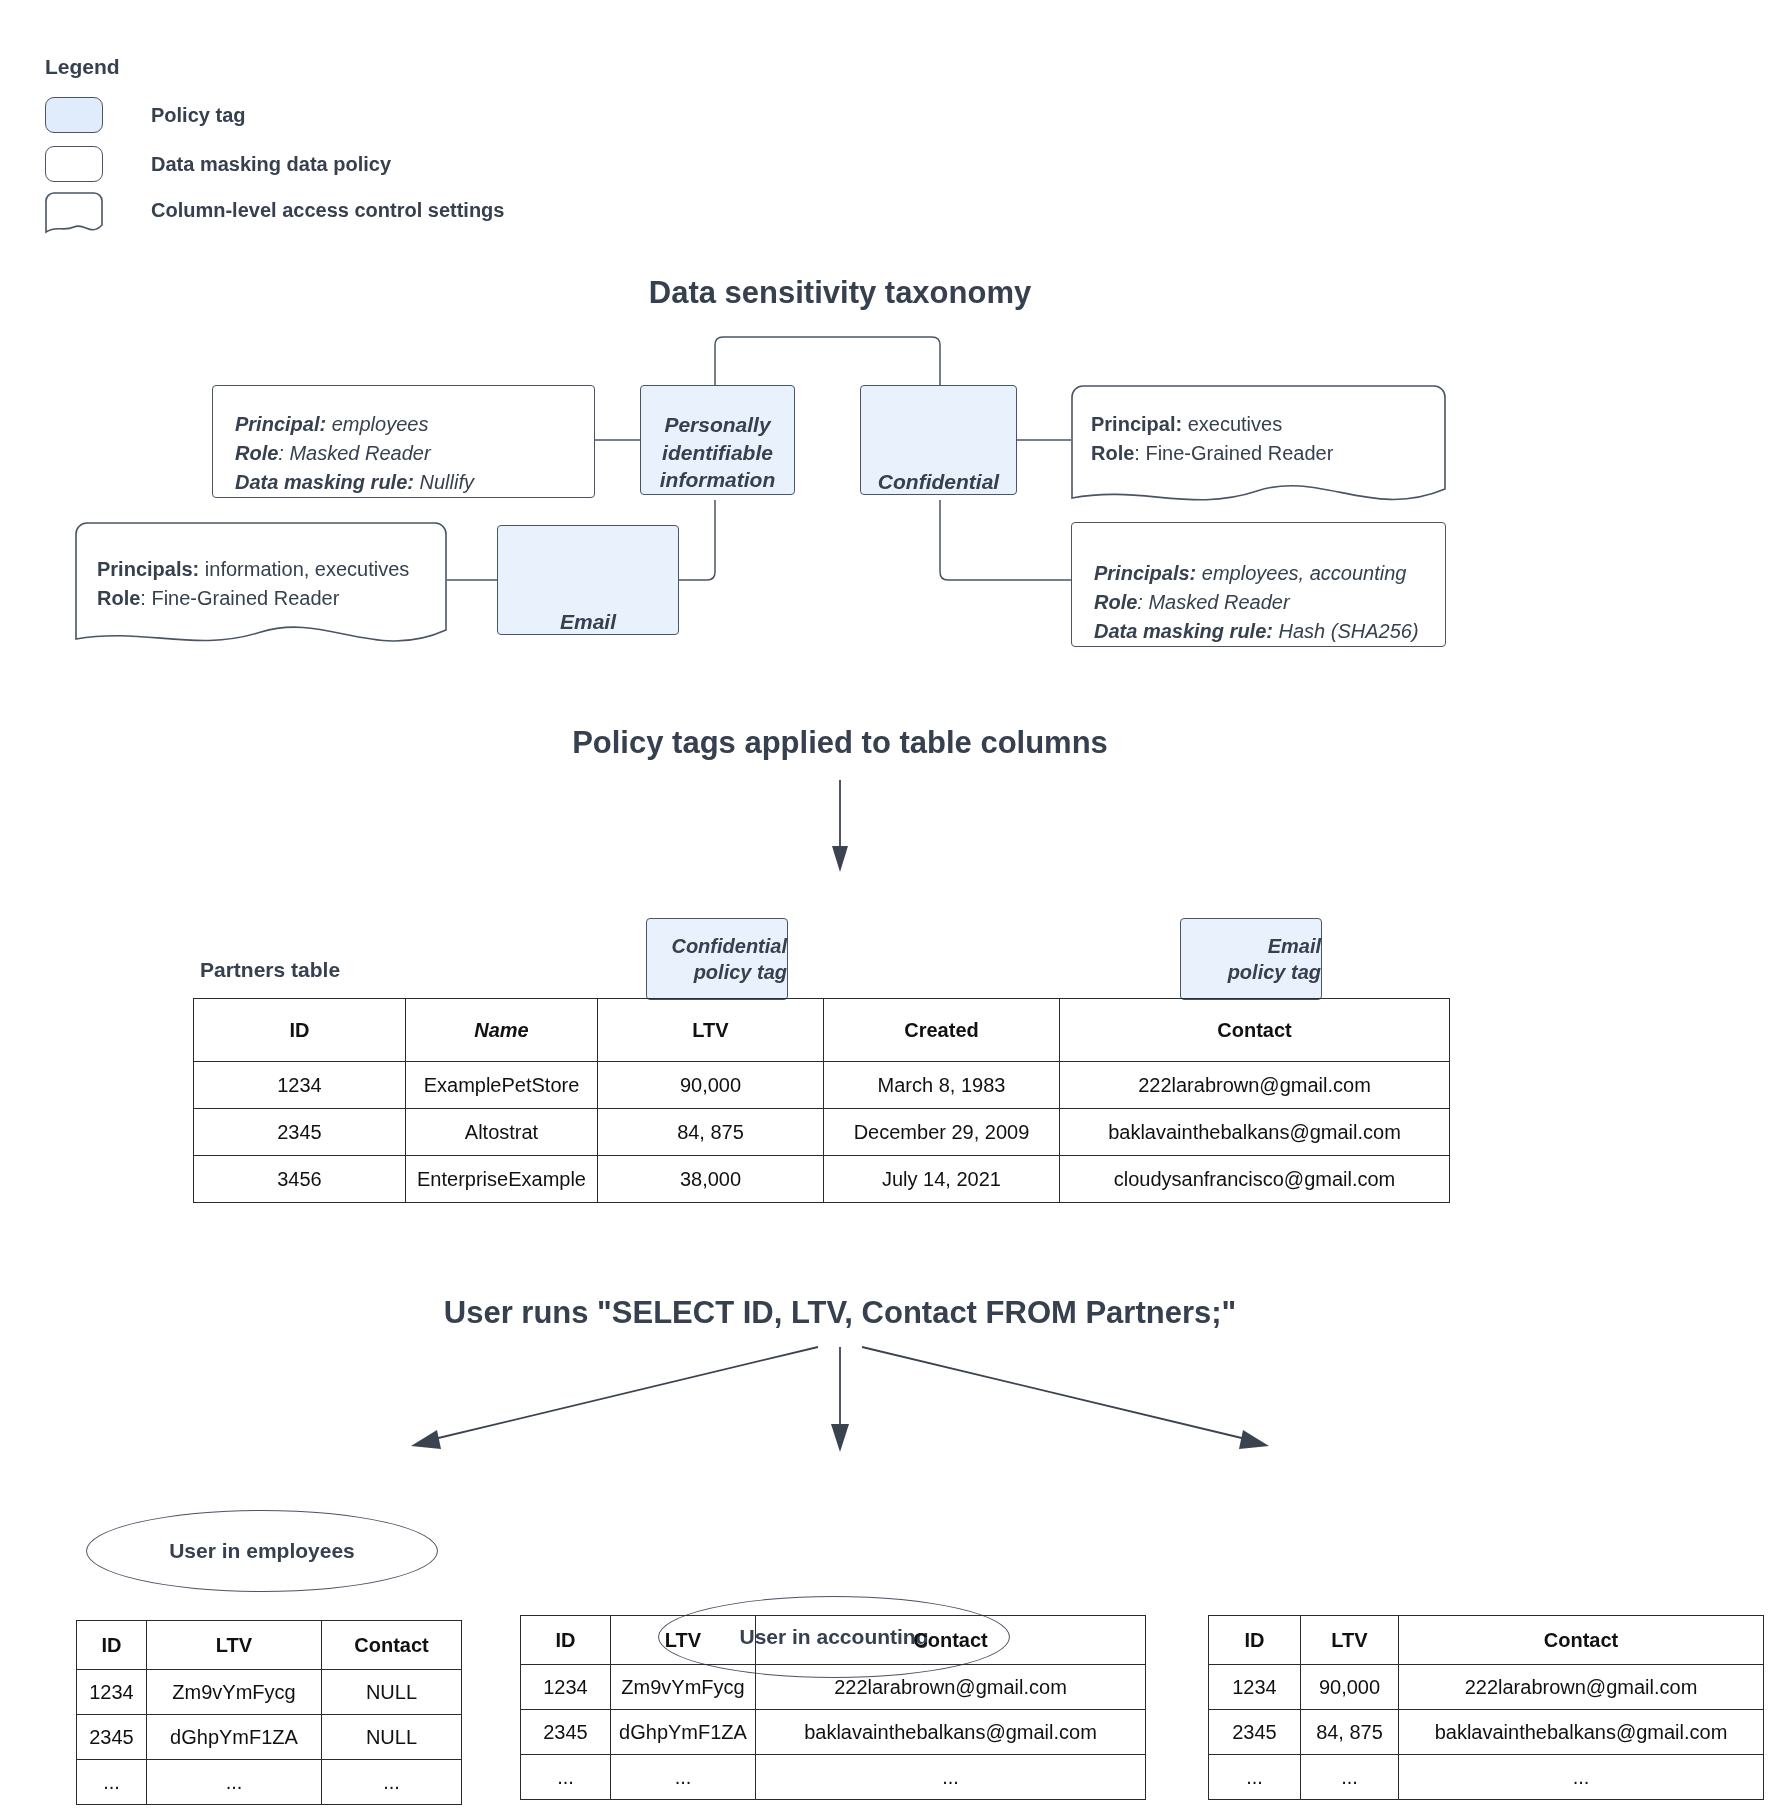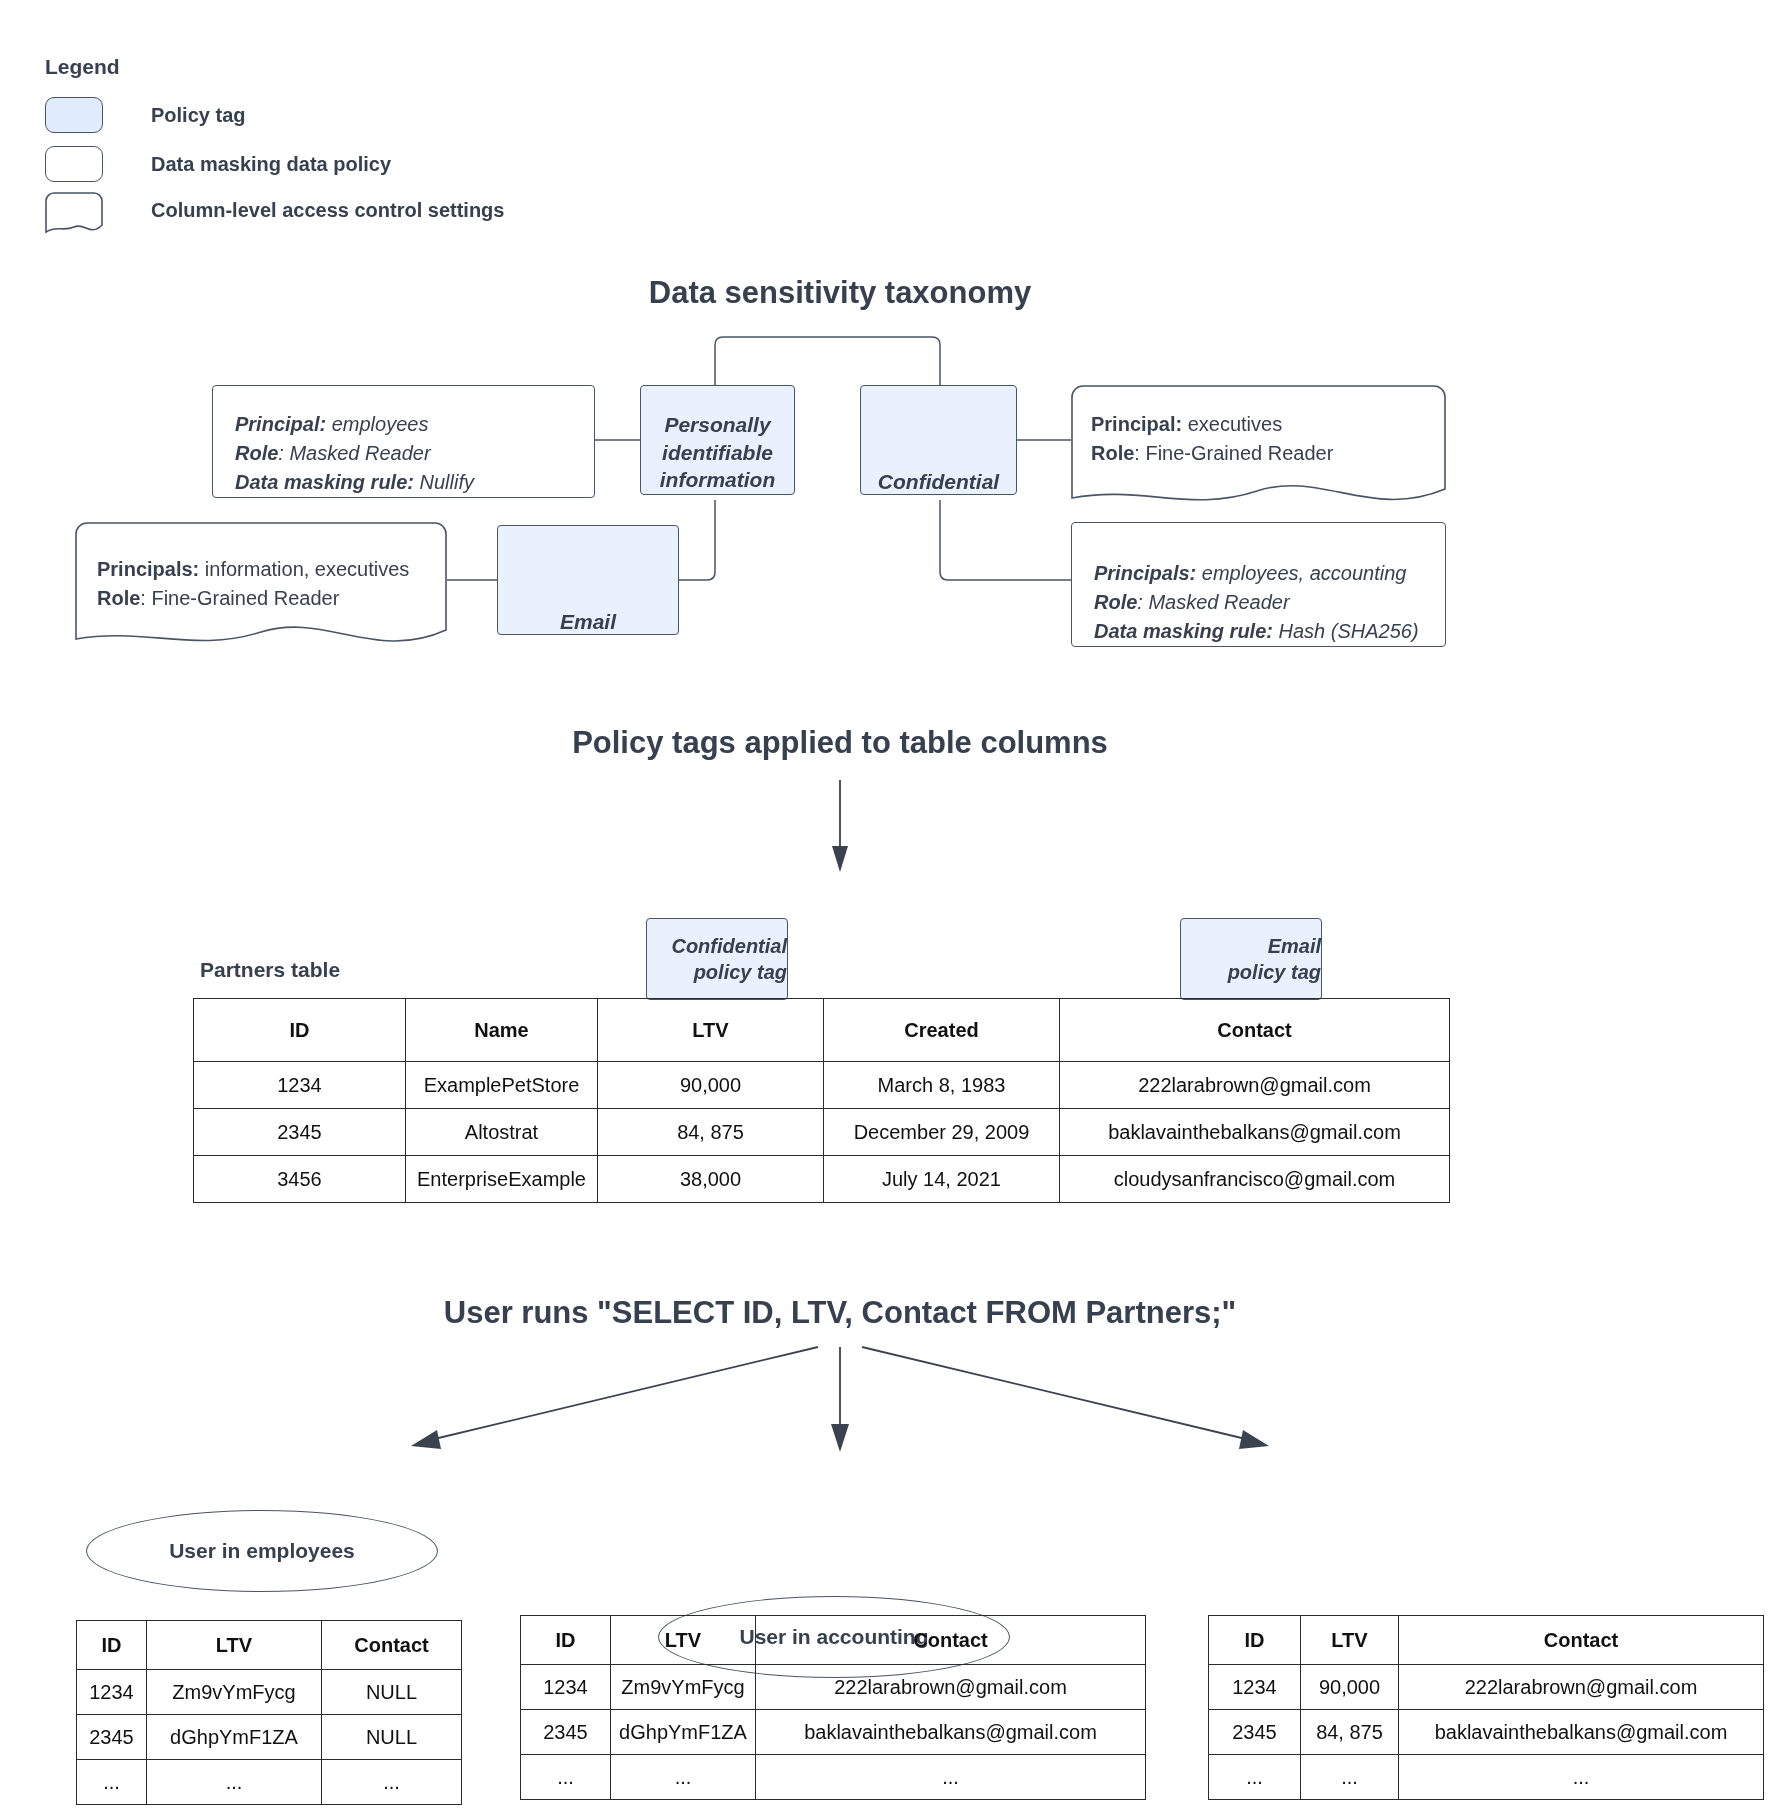--- a/index.html
+++ b/index.html
@@ -189,21 +189,21 @@
     <colgroup>
       <col style="width:212px">
         <col style="width:192px">
         <col style="width:226px">
         <col style="width:236px">
         <col style="width:390px">
     </colgroup>
     <thead>
         <tr>
           <th style="height: 62px;">ID</th>
-          <th style="height: 62px;">Name</th>
+          <th style="height: 62px; font-style: italic;">Name</th>
           <th style="height: 62px;">LTV</th>
           <th style="height: 62px;">Created</th>
           <th style="height: 62px;">Contact</th>
         </tr>
       </thead>
     <tbody>
         <tr>
           <td style="height: 46px;">1234</td>
           <td style="height: 46px;">ExamplePetStore</td>
           <td style="height: 46px;">90,000</td>

